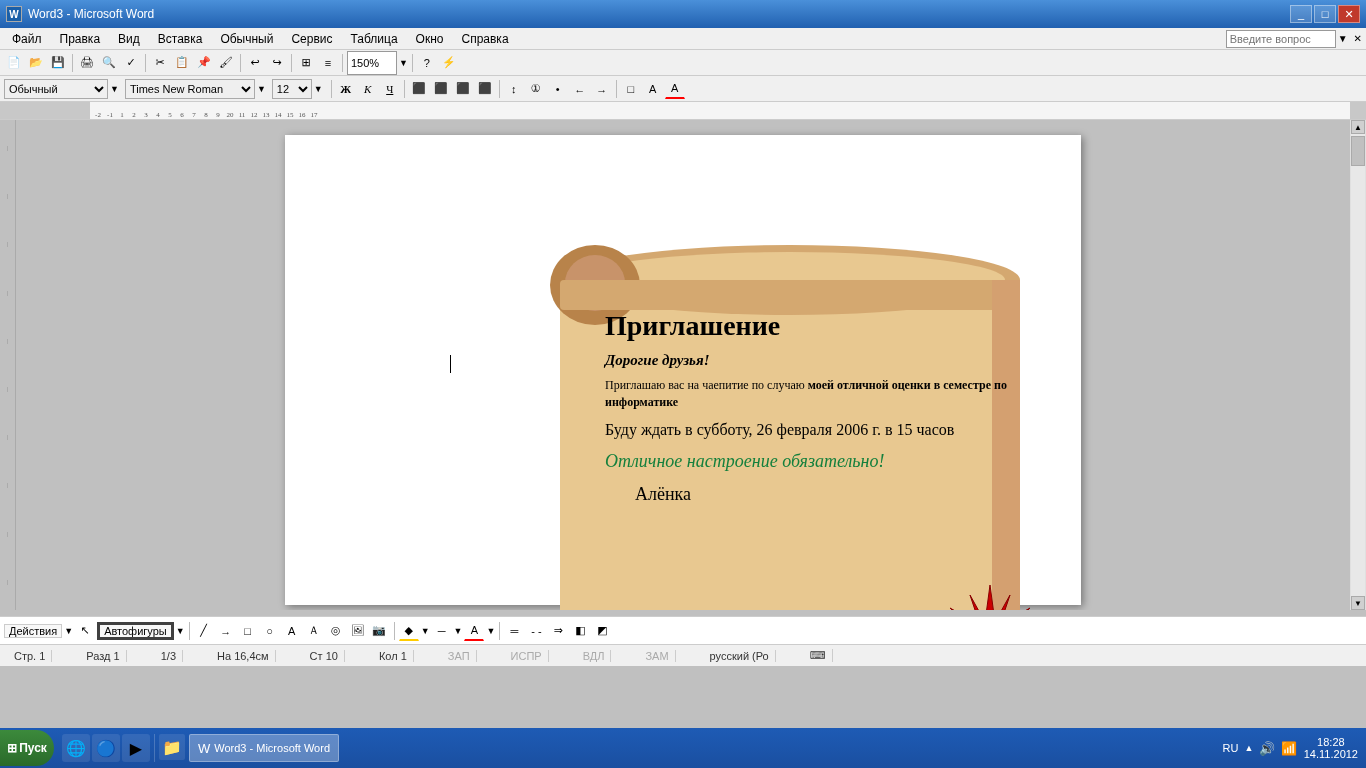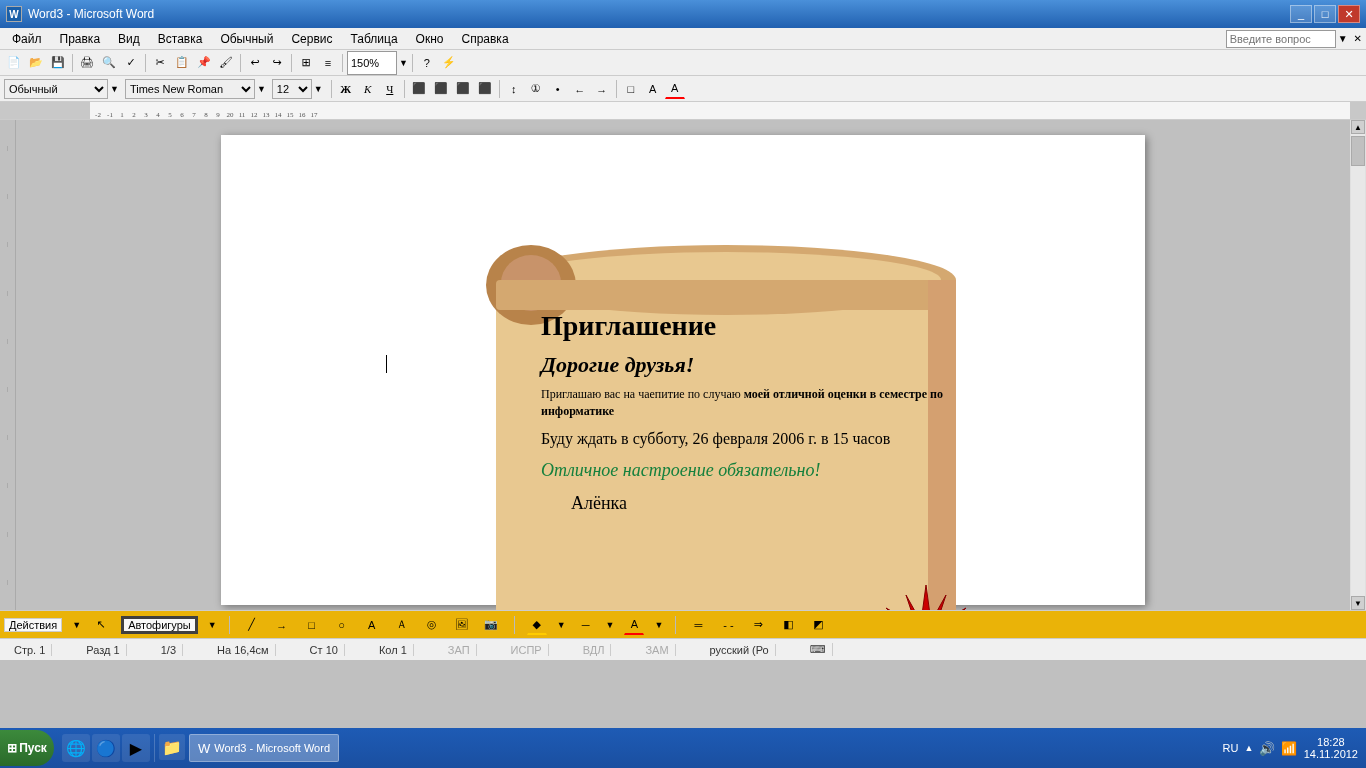--- a/index.html
+++ b/index.html
@@ -117,29 +117,30 @@
       top: 220px;
       width: 1px;
       height: 18px;
       background: black;
       animation: blink 1s infinite;
     }
     @keyframes blink { 0%,100%{opacity:1} 50%{opacity:0} }
 
     
     .draw-toolbar {
-      background: #eab308;
+      background: #ffffff;
       height: 28px;
       display: flex;
       align-items: center;
       padding: 0 4px;
       border-top: 1px solid #ccc;
-      gap: 10px;
+      gap: 2px;
       font-family: Arial, sans-serif;
       font-size: 11px;
+      margin-top: 6px;
     }
 
     
     .status-bar {
       background: #f0f0f0;
       height: 22px;
       display: flex;
       align-items: center;
       padding: 0 8px;
       border-top: 1px solid #ccc;
@@ -204,21 +205,21 @@
     }
 
     .inv-title {
       font-size: 28px;
       font-weight: bold;
       color: #000;
       margin-bottom: 10px;
     }
 
     .inv-subtitle {
-      font-size: 22px;
+      font-size: 15px;
       font-style: italic;
       font-weight: bold;
       color: #000;
       margin-bottom: 8px;
     }
 
     .inv-body {
       font-size: 12px;
       color: #000;
       line-height: 1.4;
@@ -409,21 +410,21 @@
         <span>|</span>
         <span>|</span>
         <span>|</span>
     </div>
   </div>
 
   <div class="page-area">
 
     <div style="position:relative; flex:1; display:flex; justify-content:center;">
 
-      <div style="width:924px; height:470px; background:white; position:relative; box-shadow:2px 2px 8px rgba(0,0,0,0.4); margin-top:5px;">
+      <div style="width:796px; height:470px; background:white; position:relative; box-shadow:2px 2px 8px rgba(0,0,0,0.4); margin-top:5px;">
 
         <div class="cursor-line"></div>
 
         <div class="invitation-container">
 
           <svg class="scroll-svg" viewBox="0 0 530 530" xmlns="http://www.w3.org/2000/svg">
 
             <rect x="30" y="55" width="460" height="420" rx="8" fill="#e8c890"></rect>
 
             <ellipse cx="260" cy="55" rx="230" ry="35" fill="#d4a870"></ellipse>

